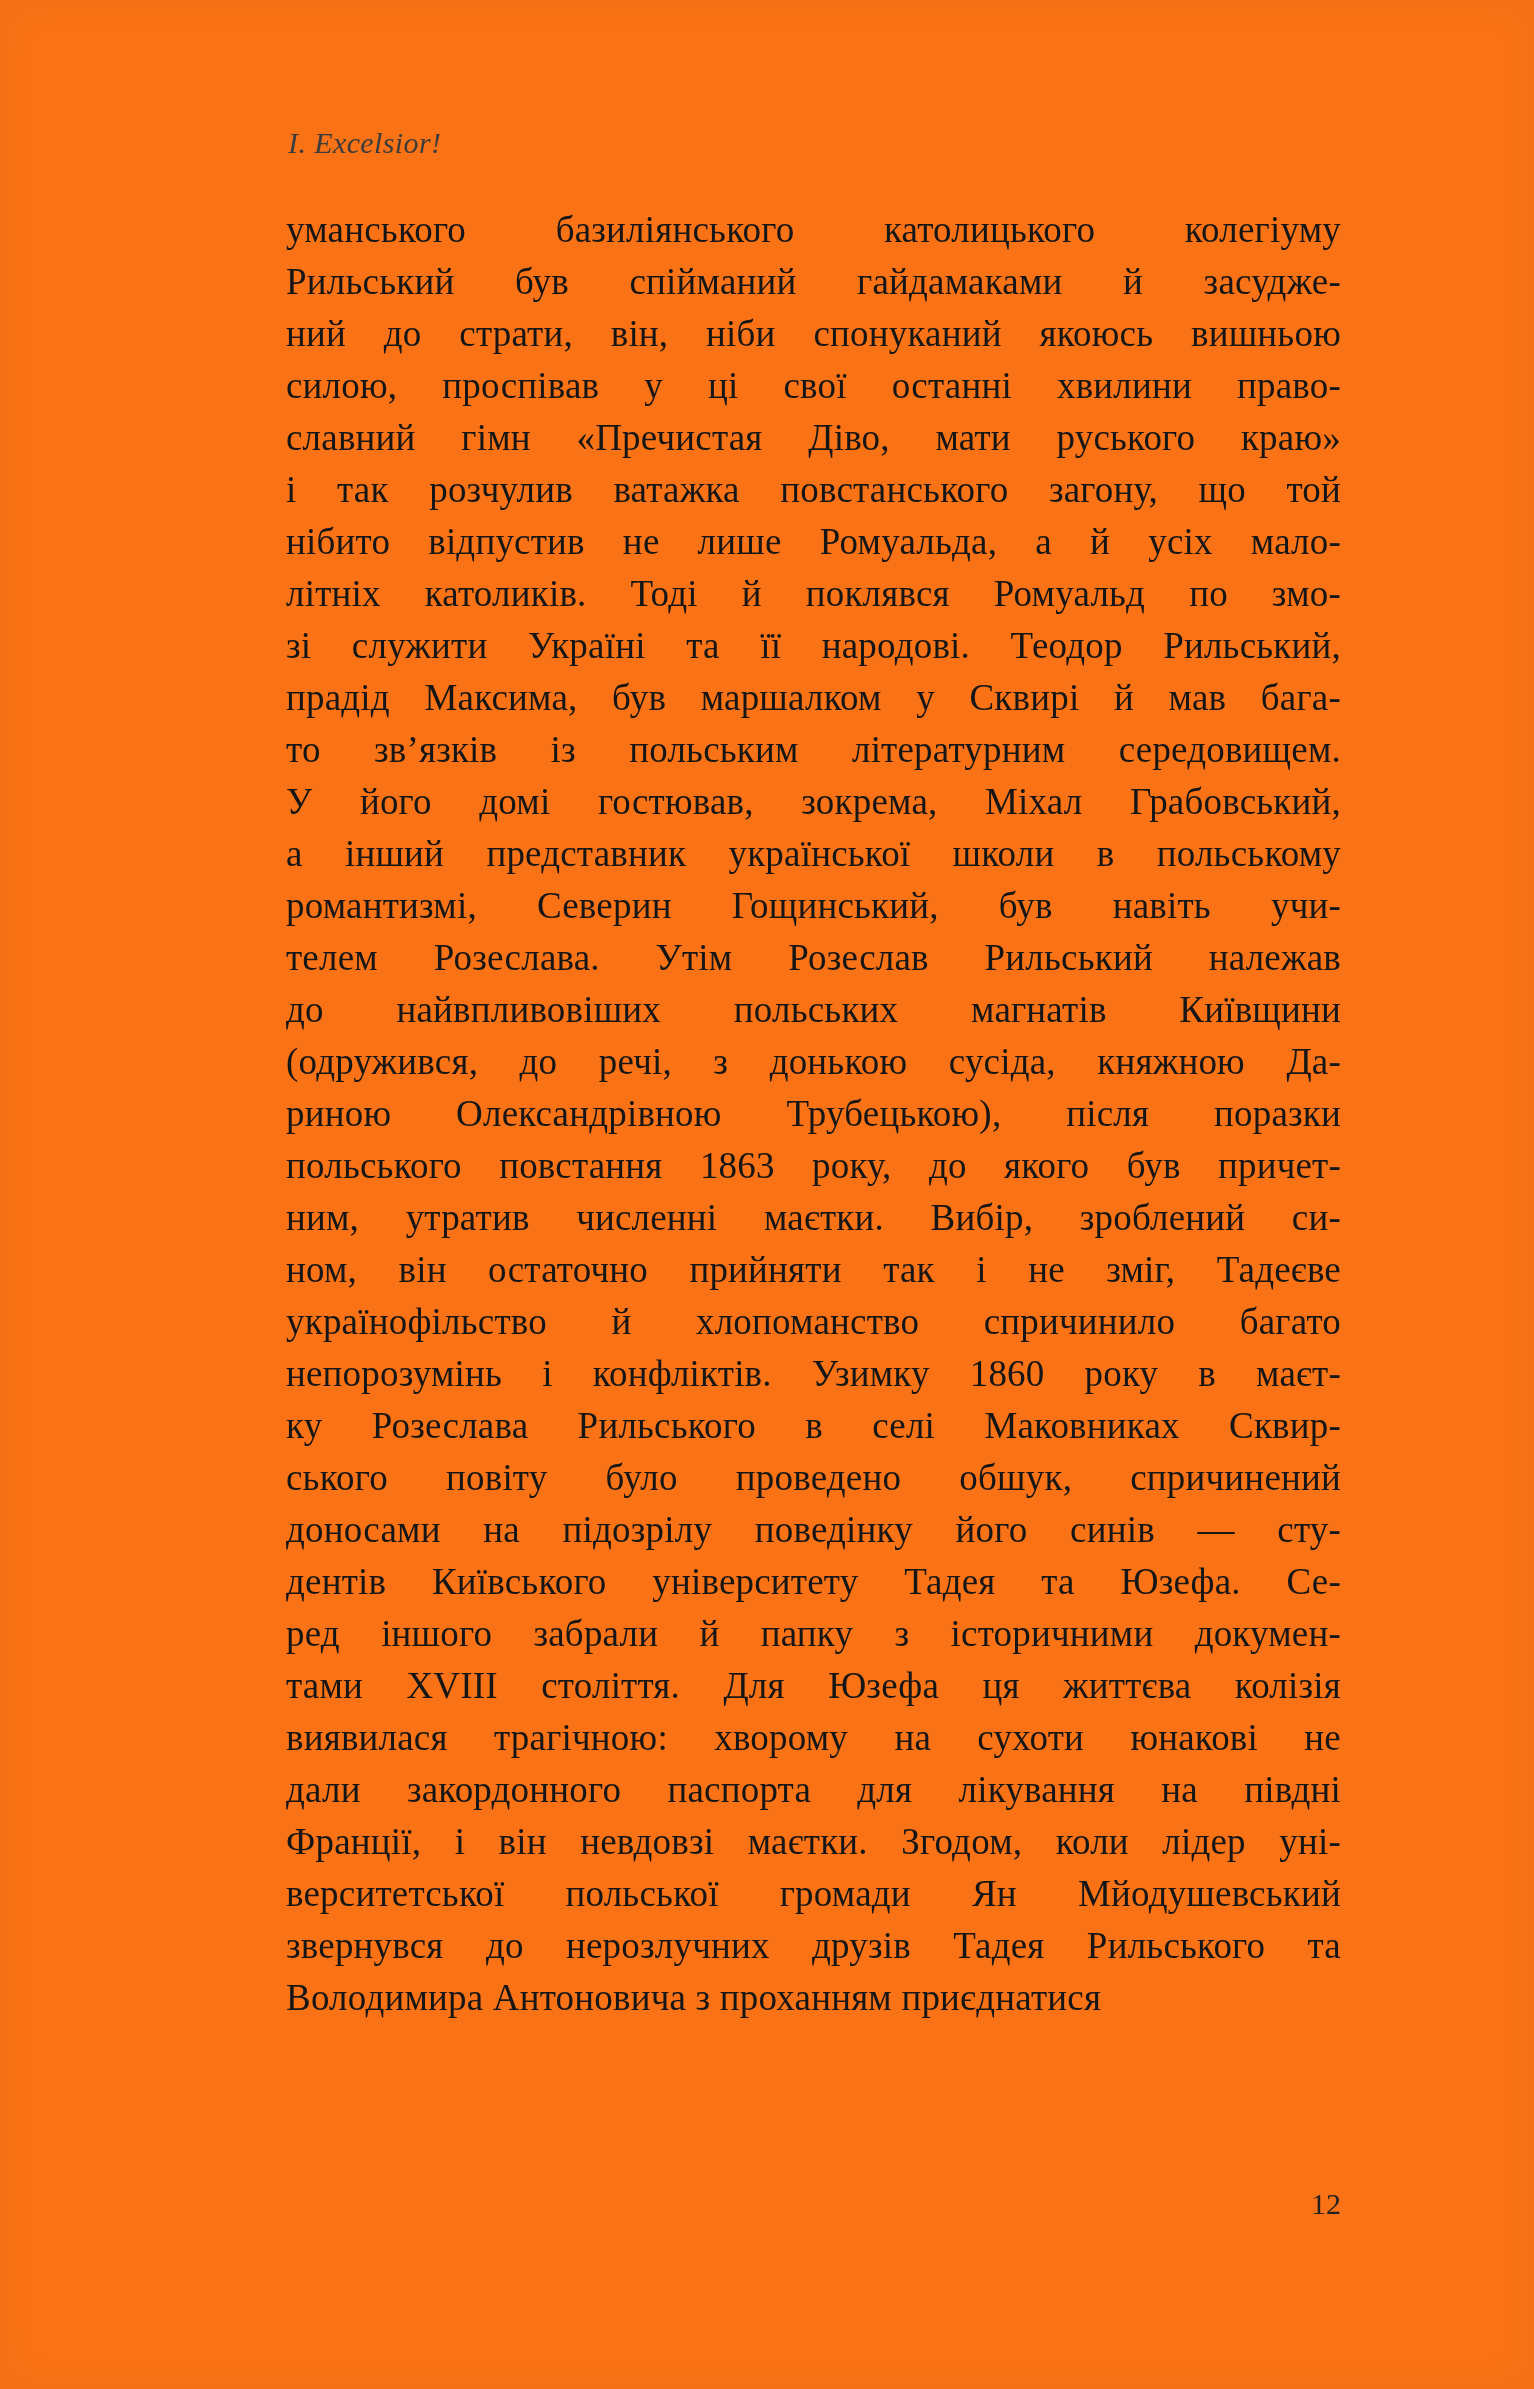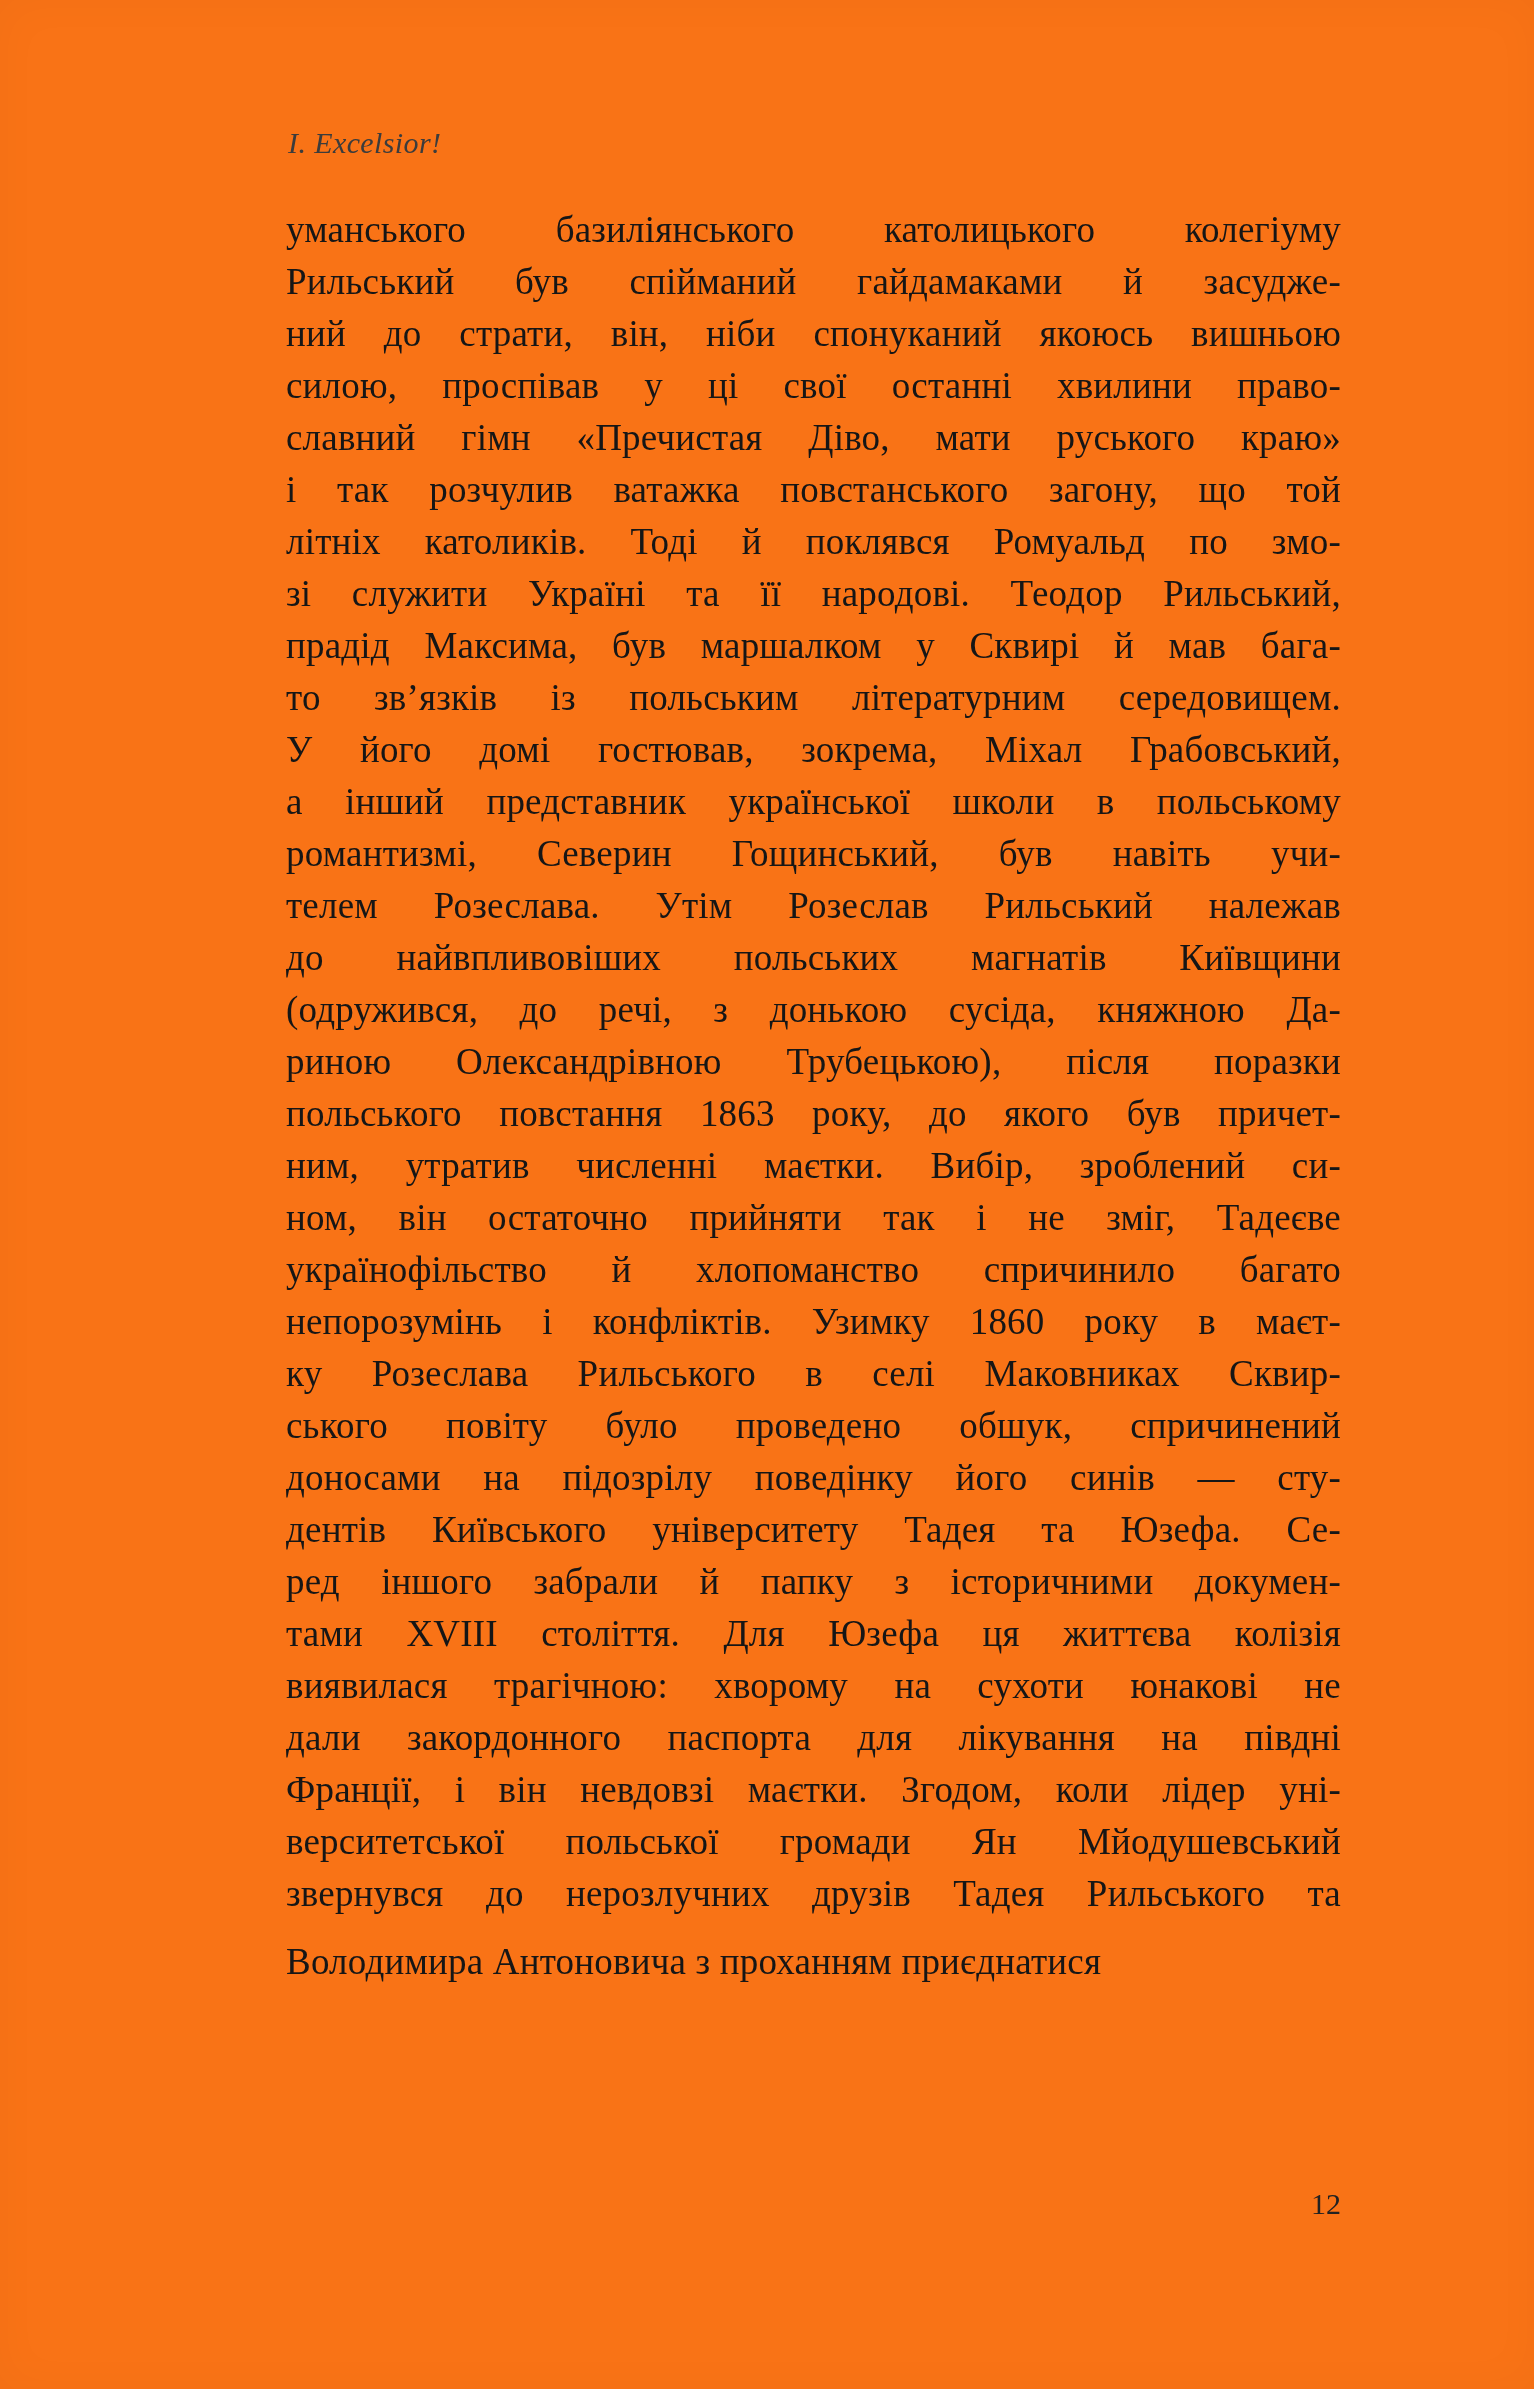--- a/index.html
+++ b/index.html
@@ -37,21 +37,20 @@
     color: #161616;
   }
   .line {
     text-align: justify;
     text-align-last: justify;
     white-space: normal;
     letter-spacing: 0.2px;
   }
   .line.last {
     text-align-last: left;
-    margin-top: 16px;
   }
   .page-number {
     position: absolute;
     left: 286px;
     width: 1055px;
     top: 2187px;
     text-align: right;
     font-size: 30px;
     color: #222222;
   }
@@ -62,20 +61,21 @@
 <div class="page">
   <div class="running-header">I. Excelsior!</div>
 
   <div class="body-text">
       <div class="line">уманського базиліянського католицького колегіуму</div>
       <div class="line">Рильський був спійманий гайдамаками й засудже-</div>
       <div class="line">ний до страти, він, ніби спонуканий якоюсь вишньою</div>
       <div class="line">силою, проспівав у ці свої останні хвилини право-</div>
       <div class="line">славний гімн «Пречистая Діво, мати руського краю»</div>
       <div class="line">і так розчулив ватажка повстанського загону, що той</div>
+      <div class="line">нібито відпустив не лише Ромуальда, а й усіх мало-</div>
       <div class="line">літніх католиків. Тоді й поклявся Ромуальд по змо-</div>
       <div class="line">зі служити Україні та її народові. Теодор Рильський,</div>
       <div class="line">прадід Максима, був маршалком у Сквирі й мав бага-</div>
       <div class="line">то зв’язків із польським літературним середовищем.</div>
       <div class="line">У його домі гостював, зокрема, Міхал Грабовський,</div>
       <div class="line">а інший представник української школи в польському</div>
       <div class="line">романтизмі, Северин Гощинський, був навіть учи-</div>
       <div class="line">телем Розеслава. Утім Розеслав Рильський належав</div>
       <div class="line">до найвпливовіших польських магнатів Київщини</div>
       <div class="line">(одружився, до речі, з донькою сусіда, княжною Да-</div>

